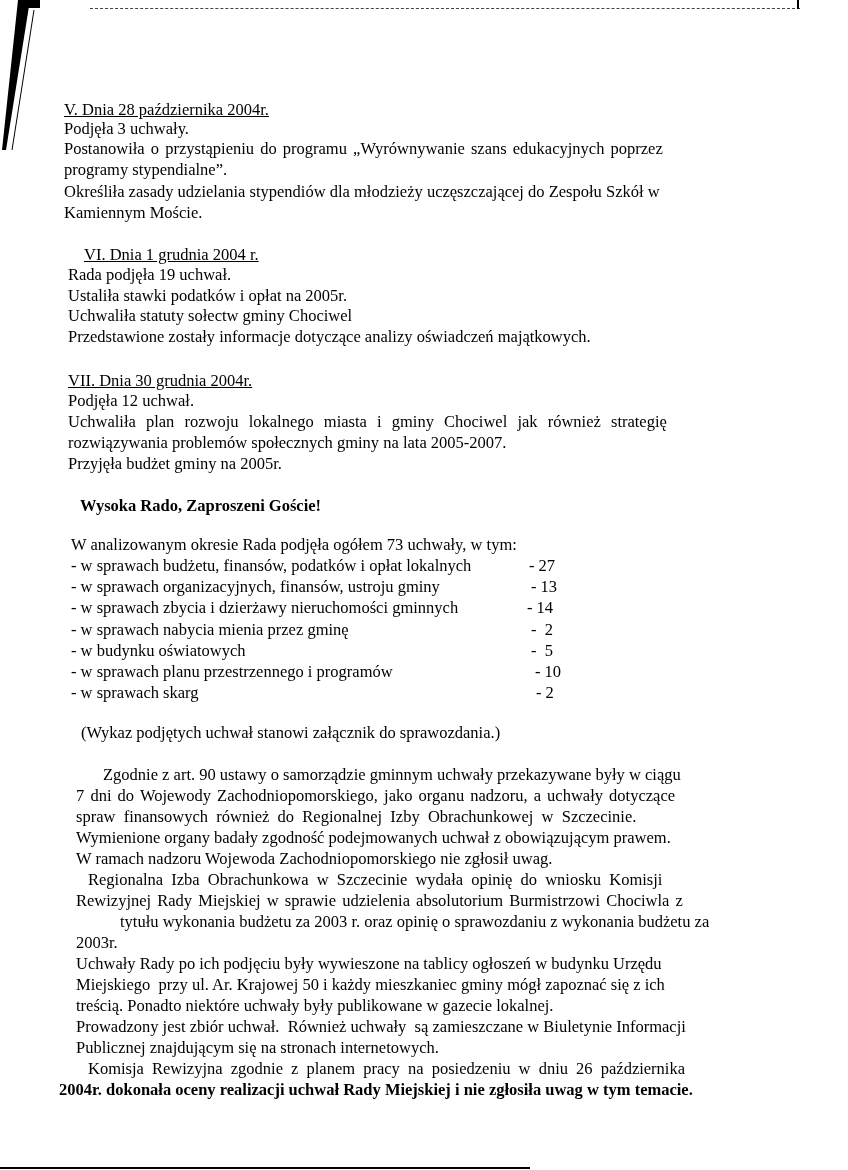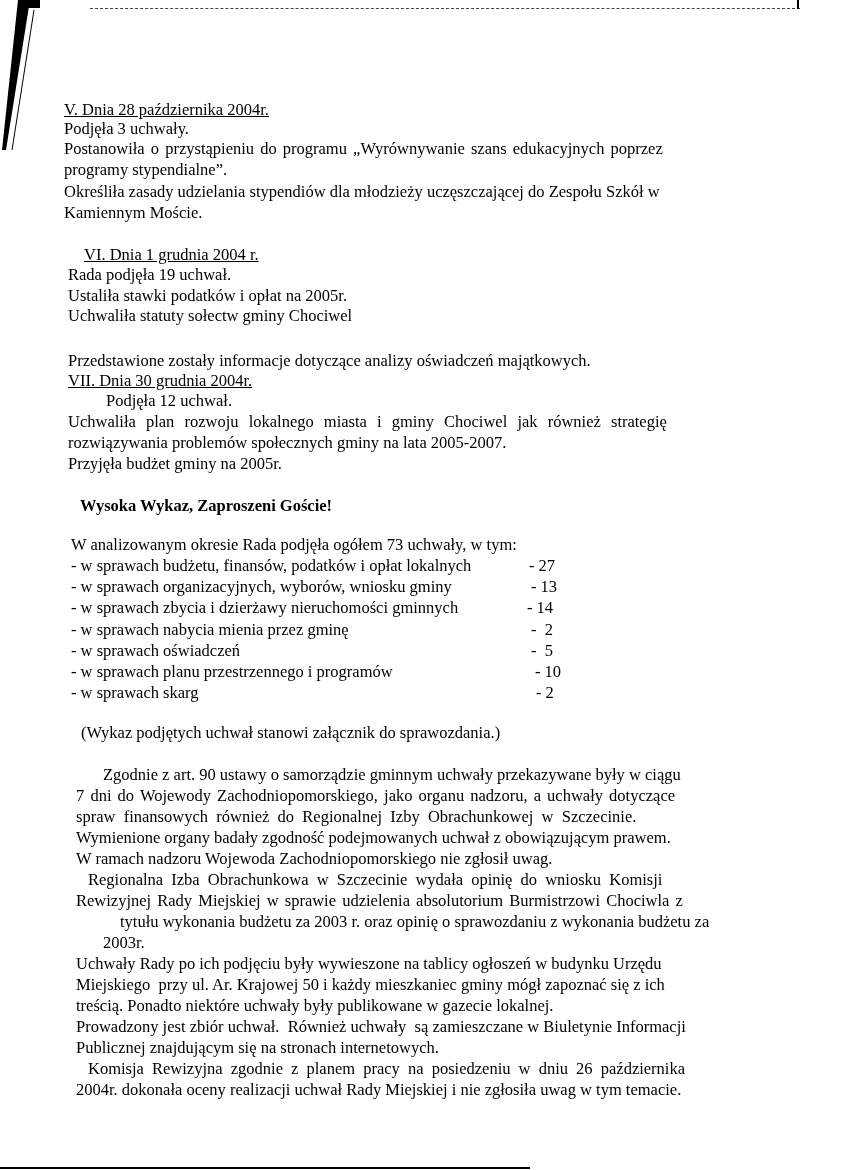--- a/index.html
+++ b/index.html
@@ -51,50 +51,50 @@
   <div class="line" style="left:64px; top:119px;">Podjęła 3 uchwały.</div>
   <div class="line" style="left:64px; top:139px; word-spacing:2px;">Postanowiła o przystąpieniu do programu „Wyrównywanie szans edukacyjnych poprzez</div>
   <div class="line" style="left:64px; top:160px;">programy stypendialne”.</div>
   <div class="line" style="left:64px; top:182px;">Określiła zasady udzielania stypendiów dla  młodzieży uczęszczającej do Zespołu Szkół w</div>
   <div class="line" style="left:64px; top:203px;">Kamiennym Moście.</div>
 
   <div class="line u" style="left:84px; top:245px;">VI. Dnia 1 grudnia 2004 r.</div>
   <div class="line" style="left:68px; top:265px;">Rada podjęła 19 uchwał.</div>
   <div class="line" style="left:68px; top:286px;">Ustaliła stawki podatków i opłat na 2005r.</div>
   <div class="line" style="left:68px; top:306px;">Uchwaliła statuty sołectw gminy Chociwel</div>
-  <div class="line" style="left:68px; top:327px;margin-top:24px;">Przedstawione zostały informacje dotyczące analizy oświadczeń majątkowych.</div>
+  <div class="line" style="left:68px; top:327px;">Przedstawione zostały informacje dotyczące analizy oświadczeń majątkowych.</div>
 
   <div class="line u" style="left:68px; top:371px;">VII. Dnia 30 grudnia 2004r.</div>
-  <div class="line" style="left:68px; top:391px;margin-left:38px;">Podjęła 12 uchwał.</div>
+  <div class="line" style="left:68px; top:391px;">Podjęła 12 uchwał.</div>
   <div class="line" style="left:68px; top:412px; word-spacing:6px;">Uchwaliła plan rozwoju lokalnego miasta i gminy Chociwel jak również strategię</div>
   <div class="line" style="left:68px; top:433px;">rozwiązywania problemów społecznych gminy na lata 2005-2007.</div>
   <div class="line" style="left:68px; top:454px;">Przyjęła budżet gminy na 2005r.</div>
 
-  <div class="line b" style="left:80px; top:496px;">Wysoka Wykaz, Zaproszeni Goście!</div>
+  <div class="line b" style="left:80px; top:496px;">Wysoka Rado, Zaproszeni Goście!</div>
 
   <div class="line" style="left:71px; top:535px;">W analizowanym okresie Rada podjęła ogółem 73 uchwały, w tym:</div>
 
   <div class="row" style="top:555px;">
     <span class="lbl">- w sprawach budżetu, finansów, podatków i opłat lokalnych</span>
     <span class="val" style="left:458px;">- 27</span>
   </div>
   <div class="row" style="top:576px;">
-    <span class="lbl">- w sprawach organizacyjnych, wyborów, wniosku gminy</span>
+    <span class="lbl">- w sprawach organizacyjnych, finansów, ustroju gminy</span>
     <span class="val" style="left:460px;text-align:right;">- 13</span>
   </div>
   <div class="row" style="top:597px;">
     <span class="lbl">- w sprawach zbycia i dzierżawy nieruchomości gminnych</span>
     <span class="val" style="left:456px;">- 14</span>
   </div>
   <div class="row" style="top:619px;">
     <span class="lbl">- w sprawach nabycia mienia przez gminę</span>
     <span class="val" style="left:460px; white-space:pre;">-  2</span>
   </div>
   <div class="row" style="top:640px;">
-    <span class="lbl">- w sprawach oświadczeń</span>
+    <span class="lbl">- w budynku oświatowych</span>
     <span class="val" style="left:460px; white-space:pre;">-  5</span>
   </div>
   <div class="row" style="top:661px;">
     <span class="lbl">- w sprawach planu przestrzennego i programów</span>
     <span class="val" style="left:464px;">- 10</span>
   </div>
   <div class="row" style="top:682px;">
     <span class="lbl">- w sprawach skarg</span>
     <span class="val" style="left:465px;">- 2</span>
   </div>
@@ -102,22 +102,22 @@
   <div class="line" style="left:71px; top:723px;margin-left:10px;">(Wykaz podjętych uchwał stanowi załącznik do sprawozdania.)</div>
 
   <div class="line" style="left:103px; top:765px;">Zgodnie z art. 90 ustawy o samorządzie gminnym uchwały przekazywane były w ciągu</div>
   <div class="line" style="left:76px; top:786px; word-spacing:2px;">7 dni do Wojewody Zachodniopomorskiego, jako organu nadzoru, a uchwały dotyczące</div>
   <div class="line" style="left:76px; top:807px; white-space:pre;">spraw  finansowych  również  do  Regionalnej  Izby  Obrachunkowej  w  Szczecinie.</div>
   <div class="line" style="left:76px; top:828px;">Wymienione organy badały zgodność podejmowanych uchwał z obowiązującym prawem.</div>
   <div class="line" style="left:76px; top:849px;">W ramach nadzoru Wojewoda Zachodniopomorskiego nie  zgłosił uwag.</div>
   <div class="line" style="left:88px; top:870px; word-spacing:4px;">Regionalna Izba Obrachunkowa w Szczecinie wydała opinię do wniosku Komisji</div>
   <div class="line" style="left:76px; top:891px; word-spacing:2px;">Rewizyjnej Rady Miejskiej w sprawie udzielenia absolutorium Burmistrzowi Chociwla z</div>
   <div class="line" style="left:76px; top:912px;margin-left:44px;">tytułu wykonania budżetu za 2003 r. oraz opinię o sprawozdaniu z wykonania budżetu za</div>
-  <div class="line" style="left:76px; top:933px;margin-left:27px;">2003r.</div>
+  <div class="line" style="left:76px; top:933px;">2003r.</div>
   <div class="line" style="left:76px; top:954px;">Uchwały Rady po ich podjęciu były wywieszone na tablicy ogłoszeń w budynku Urzędu</div>
   <div class="line" style="left:76px; top:975px; white-space:pre;">Miejskiego  przy ul. Ar. Krajowej 50 i każdy mieszkaniec gminy mógł zapoznać się z ich</div>
   <div class="line" style="left:76px; top:996px;">treścią. Ponadto niektóre uchwały były publikowane w gazecie lokalnej.</div>
   <div class="line" style="left:76px; top:1017px; white-space:pre;">Prowadzony jest zbiór uchwał.  Również uchwały  są zamieszczane w Biuletynie Informacji</div>
   <div class="line" style="left:76px; top:1038px;">Publicznej znajdującym się na stronach internetowych.</div>
   <div class="line" style="left:88px; top:1059px; word-spacing:4px;">Komisja Rewizyjna zgodnie z planem pracy na posiedzeniu w dniu 26 października</div>
-  <div class="line" style="left:76px; top:1080px;">2004r. dokonała oceny realizacji uchwał Rady Miejskiej i nie zgłosiła uwag w tym temacie.</div>
+  <div class="line" style="left:59px; top:1080px;font-weight:bold;">2004r. dokonała oceny realizacji uchwał Rady Miejskiej i nie zgłosiła uwag w tym temacie.</div>
 
 </div>
 
 </body></html>

